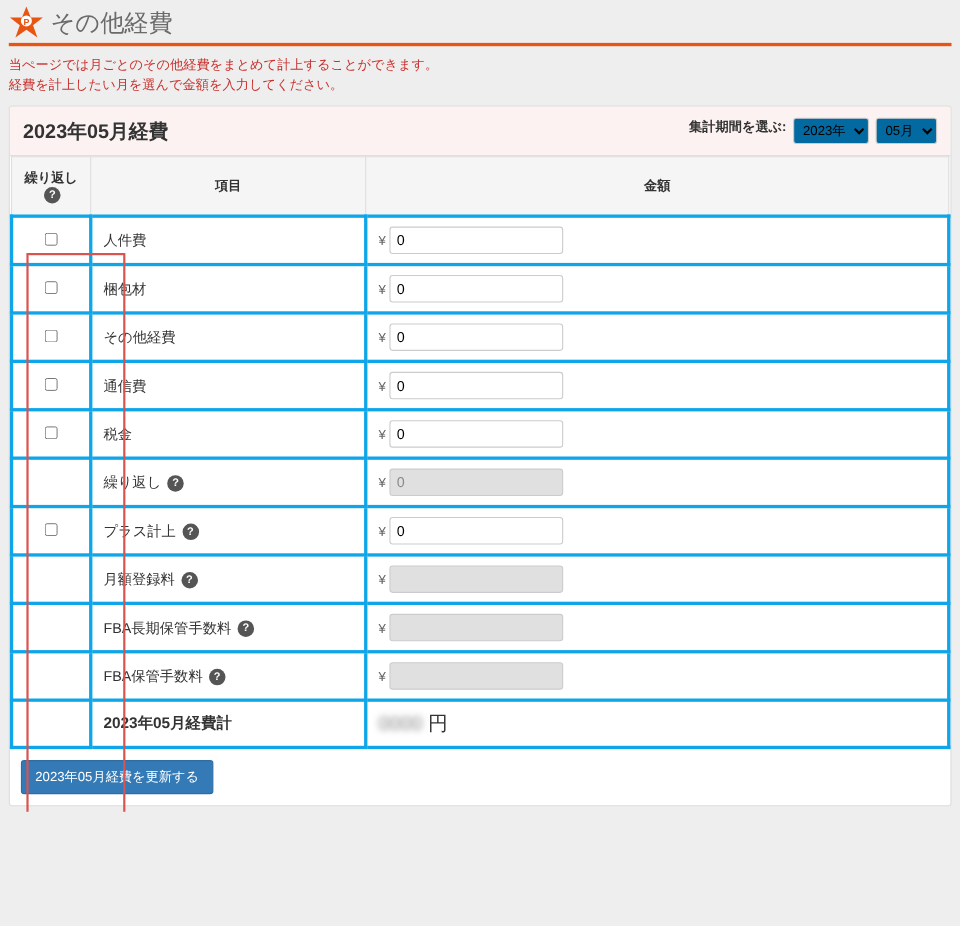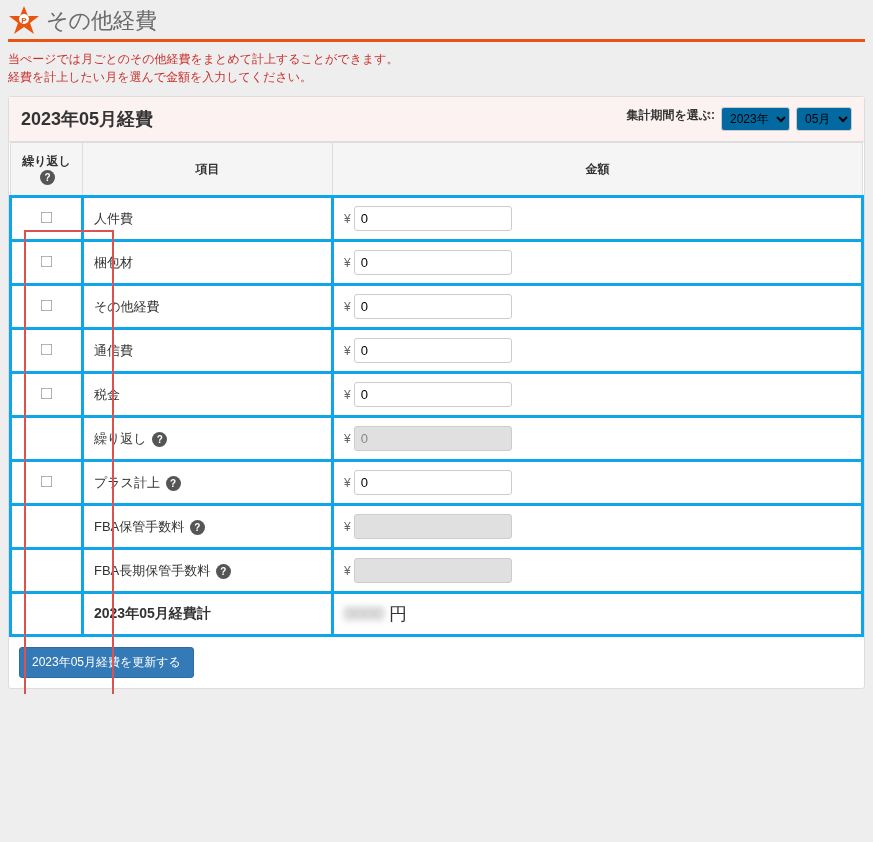--- a/index.html
+++ b/index.html
@@ -109,26 +109,31 @@
             <td class="item-cell"><span>繰り返し</span> <span class="help-icon">?</span></td>
             <td class="amount-cell"><span class="yen-prefix">¥</span><input type="text" disabled="" value="0" style=""></td>
           </tr>
           <tr>
             <td class="check-cell"><input type="checkbox" style=""></td>
             <td class="item-cell"><span>プラス計上</span> <span class="help-icon">?</span></td>
             <td class="amount-cell"><span class="yen-prefix">¥</span><input type="text" value="0" style=""></td>
           </tr>
           <tr>
             <td class="check-cell"></td>
-            <td class="item-cell"><span>FBA保管手数料</span> <span class="help-icon">?</span></td>
+            <td class="item-cell"><span>月額登録料</span> <span class="help-icon">?</span></td>
             <td class="amount-cell"><span class="yen-prefix">¥</span><input type="text" disabled="" class="blur-input" style=""></td>
           </tr>
           <tr>
             <td class="check-cell"></td>
             <td class="item-cell"><span>FBA長期保管手数料</span> <span class="help-icon">?</span></td>
+            <td class="amount-cell"><span class="yen-prefix">¥</span><input type="text" disabled="" class="blur-input" style=""></td>
+          </tr>
+          <tr>
+            <td class="check-cell"></td>
+            <td class="item-cell"><span>FBA保管手数料</span> <span class="help-icon">?</span></td>
             <td class="amount-cell"><span class="yen-prefix">¥</span><input type="text" disabled="" class="blur-input" style=""></td>
           </tr>
           <tr>
             <td class="check-cell"></td>
             <td class="total-label">2023年05月経費計</td>
             <td class="total-amount"><span class="blur">0000</span> 円</td>
           </tr>
         </tbody>
     </table>
     <div class="red-col"></div>

